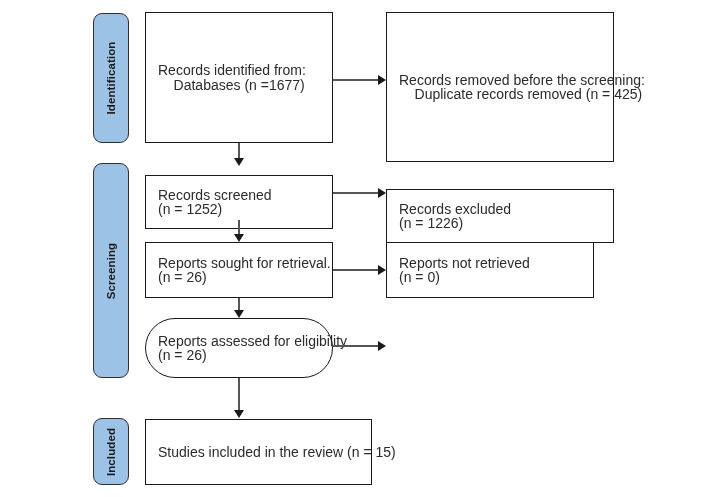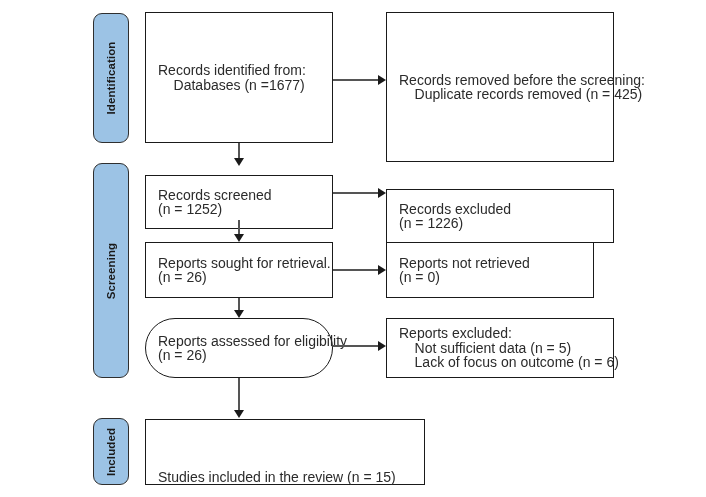--- a/index.html
+++ b/index.html
@@ -149,29 +149,24 @@
   <div class="arrow-right" style="left:378px; top:265px;"></div>
 
   <div class="conn-v" style="left:238px; top:298px; width:1.6px; height:14px;"></div>
   <div class="arrow-down" style="left:234px; top:310px;"></div>
 
   <div class="flow-box" style="left:145px; top:318px; width:188px; height:60px;border-radius:30px;">
     <div class="box-text">Reports assessed for eligibility
 (n = 26)</div>
   </div>
 
-  <div class="flow-box" style="left:386px; top:318px; width:228px; height:60px;">
-    <div class="box-text">Reports excluded:
-    Not sufficient data (n = 5)
-    Lack of focus on outcome (n = 6)</div>
-  </div>
 
   <div class="conn-h" style="left:333px; top:345px; width:46px;"></div>
   <div class="arrow-right" style="left:378px; top:341px;"></div>
 
   <div class="conn-v" style="left:238px; top:378px; width:1.6px; height:34px;"></div>
   <div class="arrow-down" style="left:234px; top:410px;"></div>
 
-  <div class="flow-box" style="left:145px; top:419px; width:280px; height:66px;justify-content:flex-end;">
+  <div class="flow-box" style="left:145px; top:419px; width:227px; height:66px;">
     <div class="box-text">Studies included in the review (n = 15)</div>
   </div>
 
 </div>
 
 </body></html>

